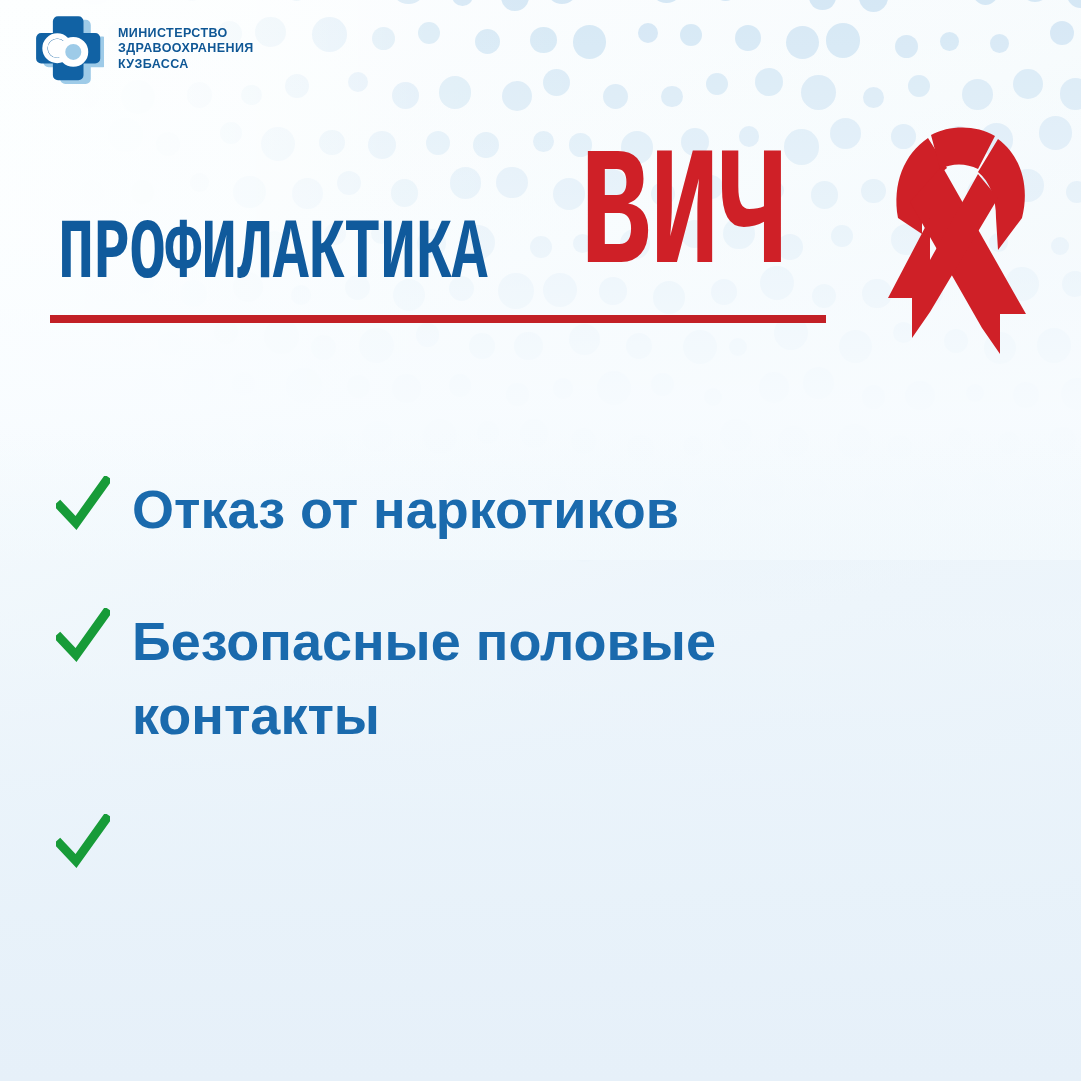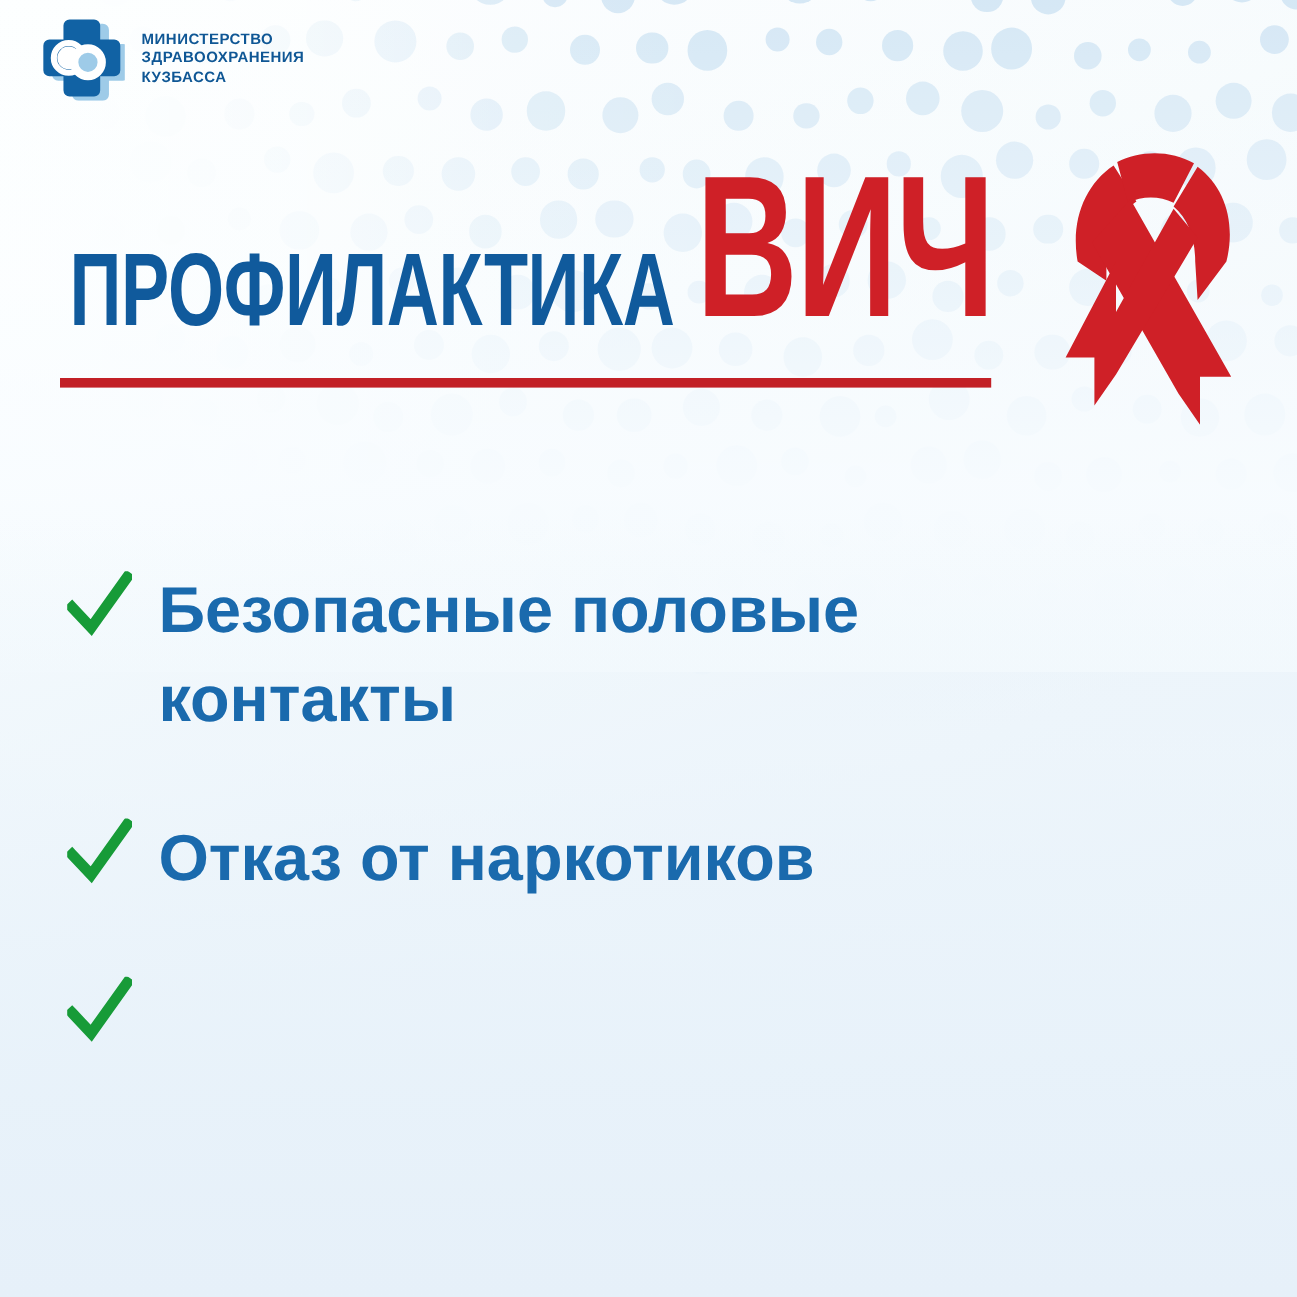--- a/index.html
+++ b/index.html
@@ -71,23 +71,24 @@
     font-size: 12.5px;
     line-height: 15.5px;
     letter-spacing: 0.4px;
     white-space: pre-line;
   }
 
   
   #title-row {
     position: absolute;
     left: 56px;
-    top: 140px;
+    top: 152px;
     width: 790px;
     height: 145px;
+    font-family: Liberation Mono, monospace;
   }
   #title-main {
     position: absolute;
     left: 2px;
     bottom: 0;
     color: #105a9c;
     font-weight: bold;
     font-size: 86px;
     line-height: 86px;
     letter-spacing: -0.5px;
@@ -428,28 +429,28 @@
       <path d="M100 52 L52 138 L52 96 L10 176 L34 176 L34 216 L52 190 L120 76 Z"></path>
     </g>
   </svg>
 
   <div id="bullets">
 
     <div class="bullet">
       <svg class="check" viewBox="0 0 54 58">
         <path d="M4 30 L20 47 L50 5" fill="none" stroke="#179b38" stroke-width="9" stroke-linecap="square" stroke-linejoin="miter"></path>
       </svg>
-      <div class="bullet-text">Безопасные половые контакты</div>
+      <div class="bullet-text nowrap">Отказ от наркотиков</div>
     </div>
 
     <div class="bullet">
       <svg class="check" viewBox="0 0 54 58">
         <path d="M4 30 L20 47 L50 5" fill="none" stroke="#179b38" stroke-width="9" stroke-linecap="square" stroke-linejoin="miter"></path>
       </svg>
-      <div class="bullet-text nowrap">Отказ от наркотиков</div>
+      <div class="bullet-text">Безопасные половые контакты</div>
     </div>
 
     <div class="bullet">
       <svg class="check" viewBox="0 0 54 58">
         <path d="M4 30 L20 47 L50 5" fill="none" stroke="#179b38" stroke-width="9" stroke-linecap="square" stroke-linejoin="miter"></path>
       </svg>
     </div>
 
   </div>
 </div>

